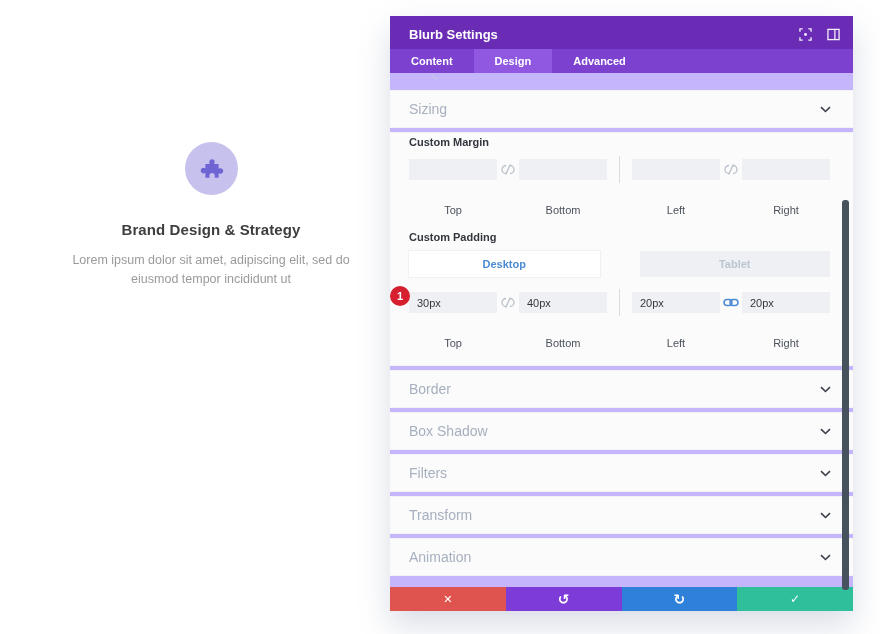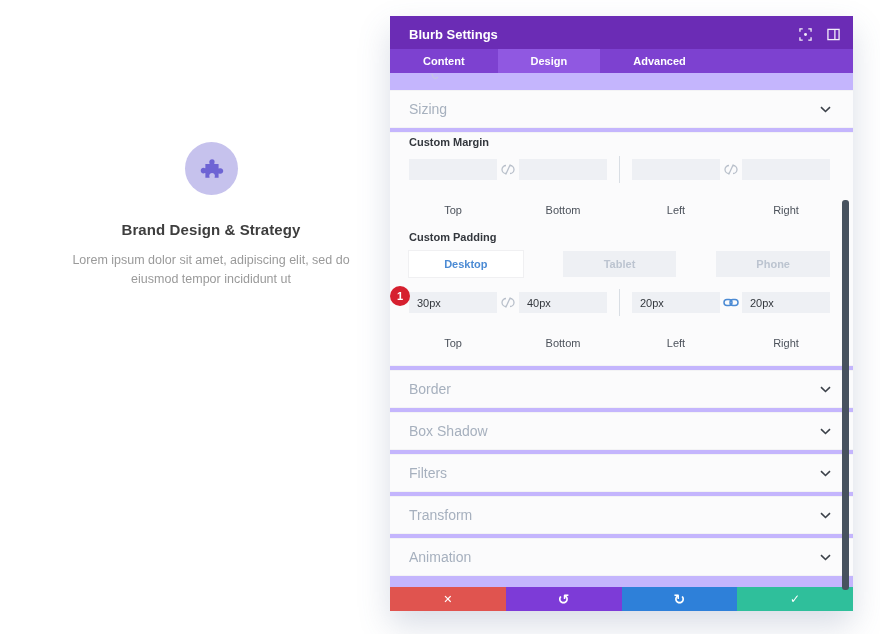--- a/index.html
+++ b/index.html
@@ -26,21 +26,21 @@
   .modal-header {
     height:33px; background:#6b2cb5; display:flex; align-items:center;
     padding:4px 13px 0 19px;
   }
   .modal-title { flex:1; color:#fff; font-size:13px; font-weight:bold; }
   .header-icons { display:flex; align-items:center; gap:15px; }
   .hicon { width:13px; height:13px; display:block; cursor:pointer; opacity:.92; }
 
   .tabbar { height:24px; background:#7d41d0; display:flex; }
   .tab {
-    padding:0 33px; line-height:24px; font-size:11px; font-weight:bold;
+    padding:0 21px; line-height:24px; font-size:11px; font-weight:bold;
     color:#fff; cursor:pointer; white-space:nowrap;
   }
   .tab.active { background:#9058e1; }
 
   .modal-body {
     position:absolute; top:57px; bottom:24px; left:0; right:0;
     background:#c4b5fd; overflow:hidden;
   }
   .scroll-artifact { position:absolute; left:41px; top:1px; }
 
@@ -202,21 +202,20 @@
           <span class="sublabel">Left</span>
           <span class="sp-link"></span>
           <span class="sublabel">Right</span>
         </div>
 
         <div class="pad-block">
           <div class="group-label">Custom Padding</div>
           <div class="device-tabs">
             <div class="device-tab active">Desktop</div>
             <div class="device-tab">Tablet</div>
-            <div class="device-tab">Phone</div>
           </div>
           <div class="inputs-row">
             <div class="badge">1</div>
             <input class="ipt" value="30px" style="">
             <span class="link-cell">
               <svg width="14" height="11" viewBox="0 0 14 11">
                   <g stroke="#b9c0cb" stroke-width="1.3" fill="none">
                     <path d="M5 1.5 A4 4 0 0 0 5 9.5"></path>
                     <path d="M9 1.5 A4 4 0 0 1 9 9.5"></path>
                     <line x1="9.3" y1="0.5" x2="4.7" y2="10.5"></line>

